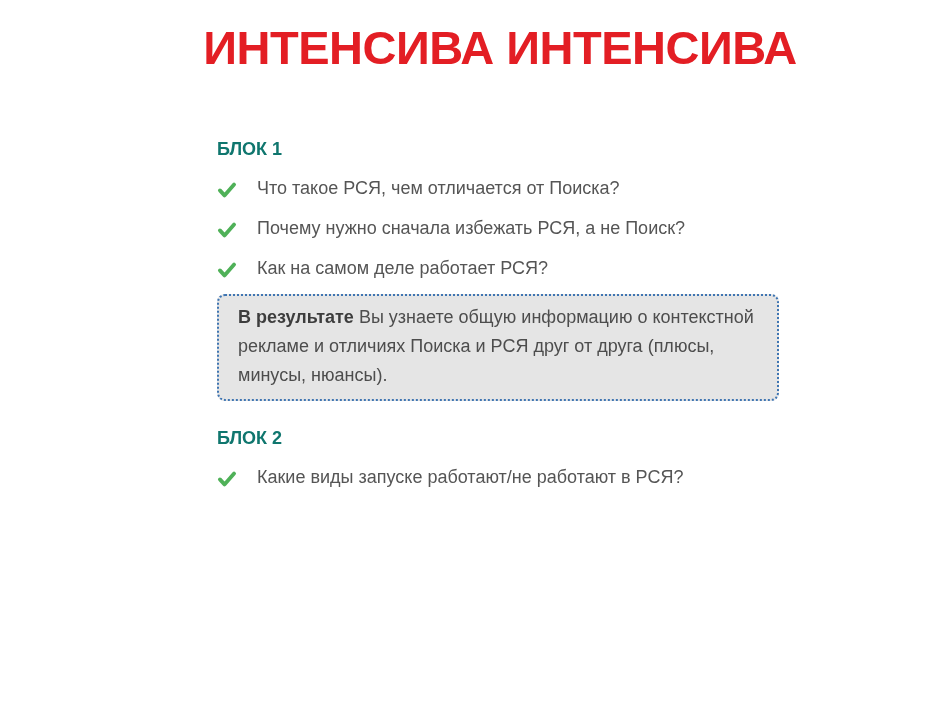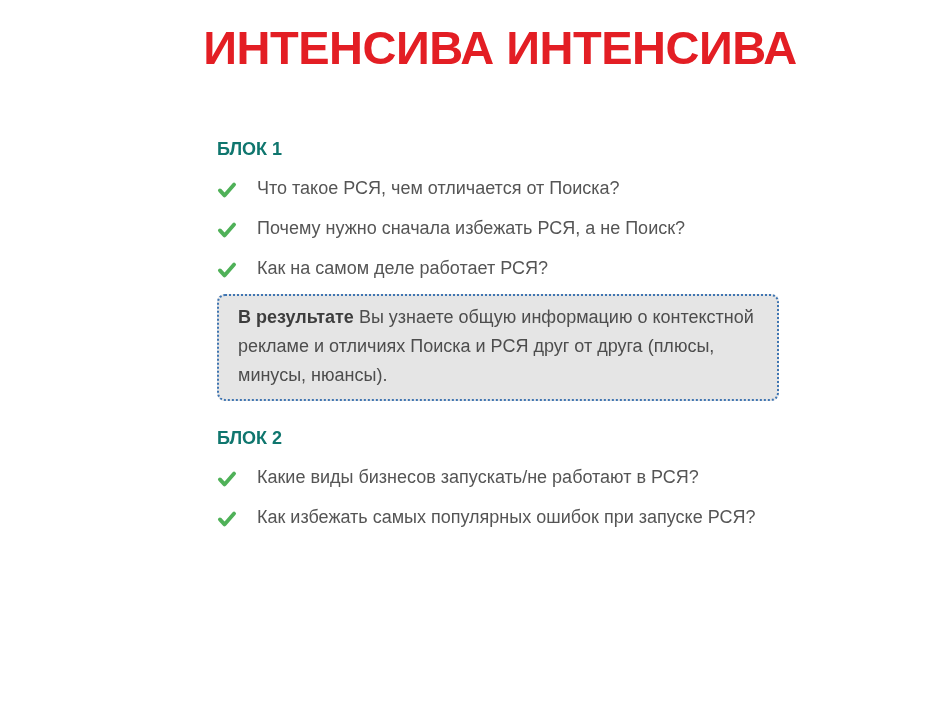--- a/index.html
+++ b/index.html
@@ -99,23 +99,17 @@
     <span class="result-label">В результате</span>
     <span>Вы узнаете общую информацию о контекстной рекламе и отличиях Поиска и РСЯ друг от друга (плюсы, минусы, нюансы).</span>
   </div>
 
   <div class="block-label second">БЛОК 2</div>
   <ul class="check-list">
     <li class="check-item">
       <svg class="check-icon" viewBox="0 0 24 24">
         <path d="M3.5 12.5 L9 18.5 L20.5 5.5" fill="none" stroke="#4fb158" stroke-width="4.6" stroke-linecap="round" stroke-linejoin="round"></path>
       </svg>
-      <span>Какие виды бизнесов запускать/не работают в РСЯ?</span>
-    </li>
-    <li class="check-item">
-      <svg class="check-icon" viewBox="0 0 24 24">
-        <path d="M3.5 12.5 L9 18.5 L20.5 5.5" fill="none" stroke="#4fb158" stroke-width="4.6" stroke-linecap="round" stroke-linejoin="round"></path>
-      </svg>
-      <span>Как избежать самых популярных ошибок при запуске РСЯ?</span>
+      <span>Какие виды запуске работают/не работают в РСЯ?</span>
     </li>
   </ul>
 
 </div>
 
 </body></html>

